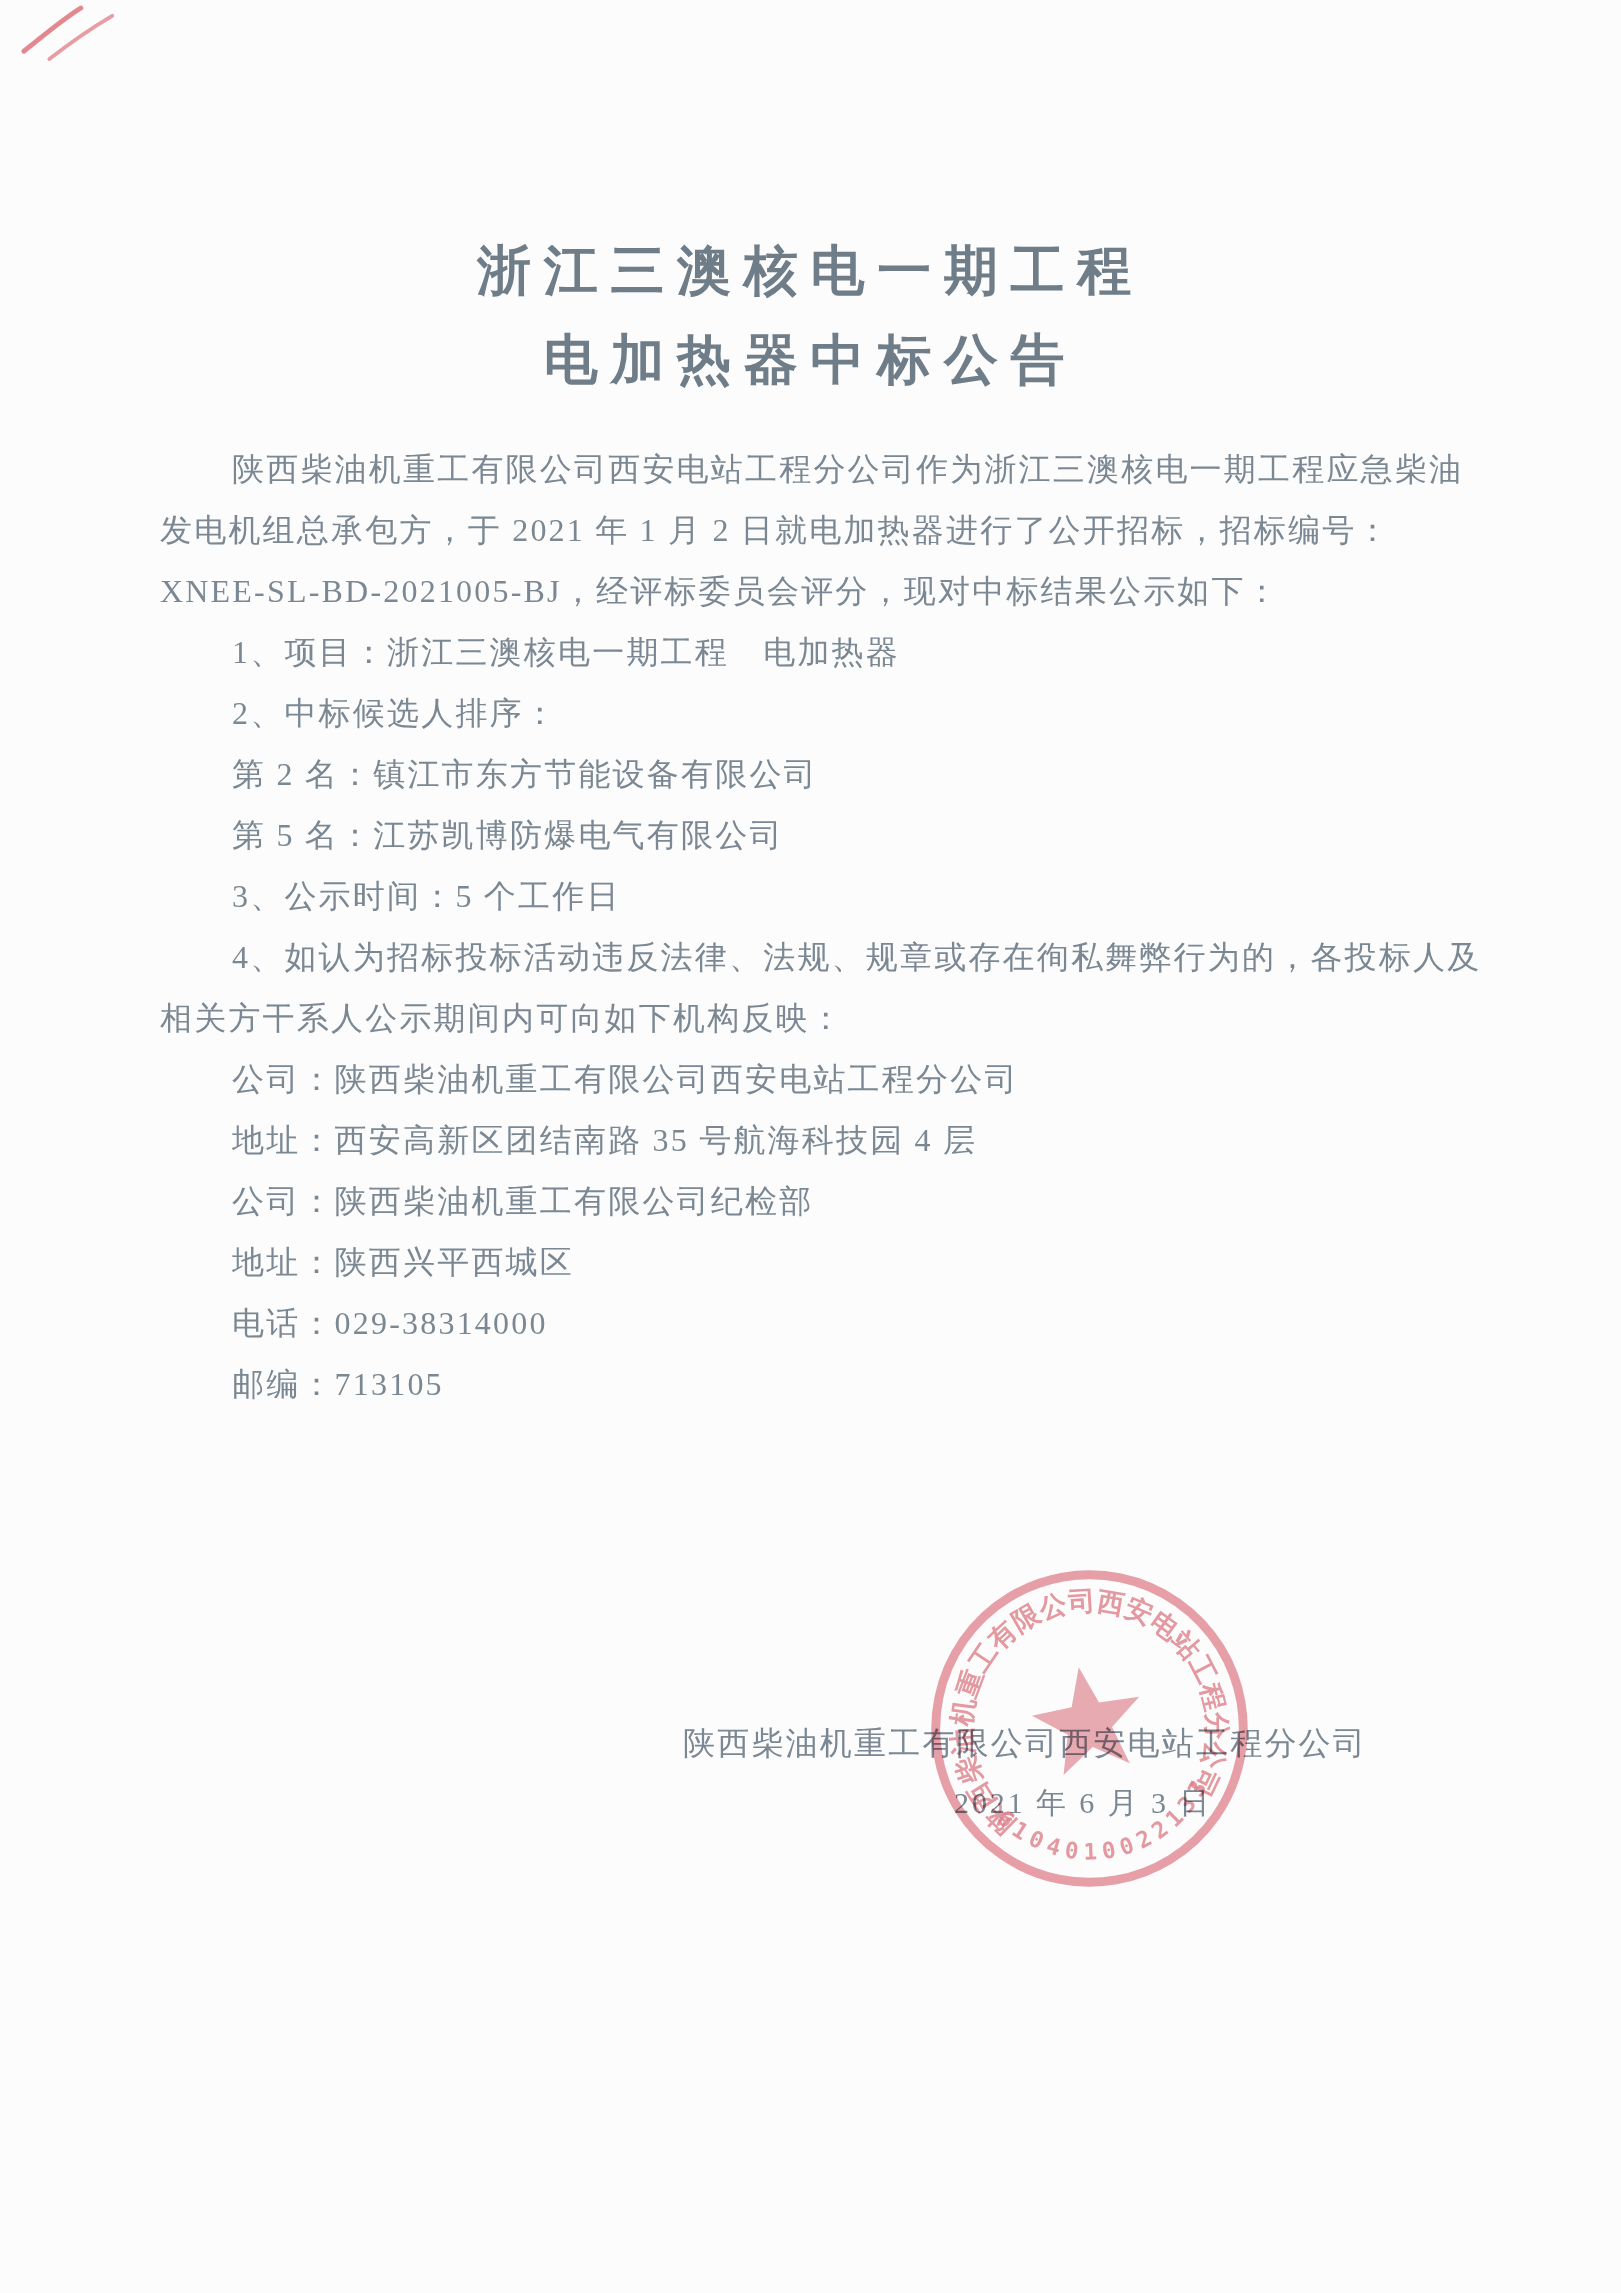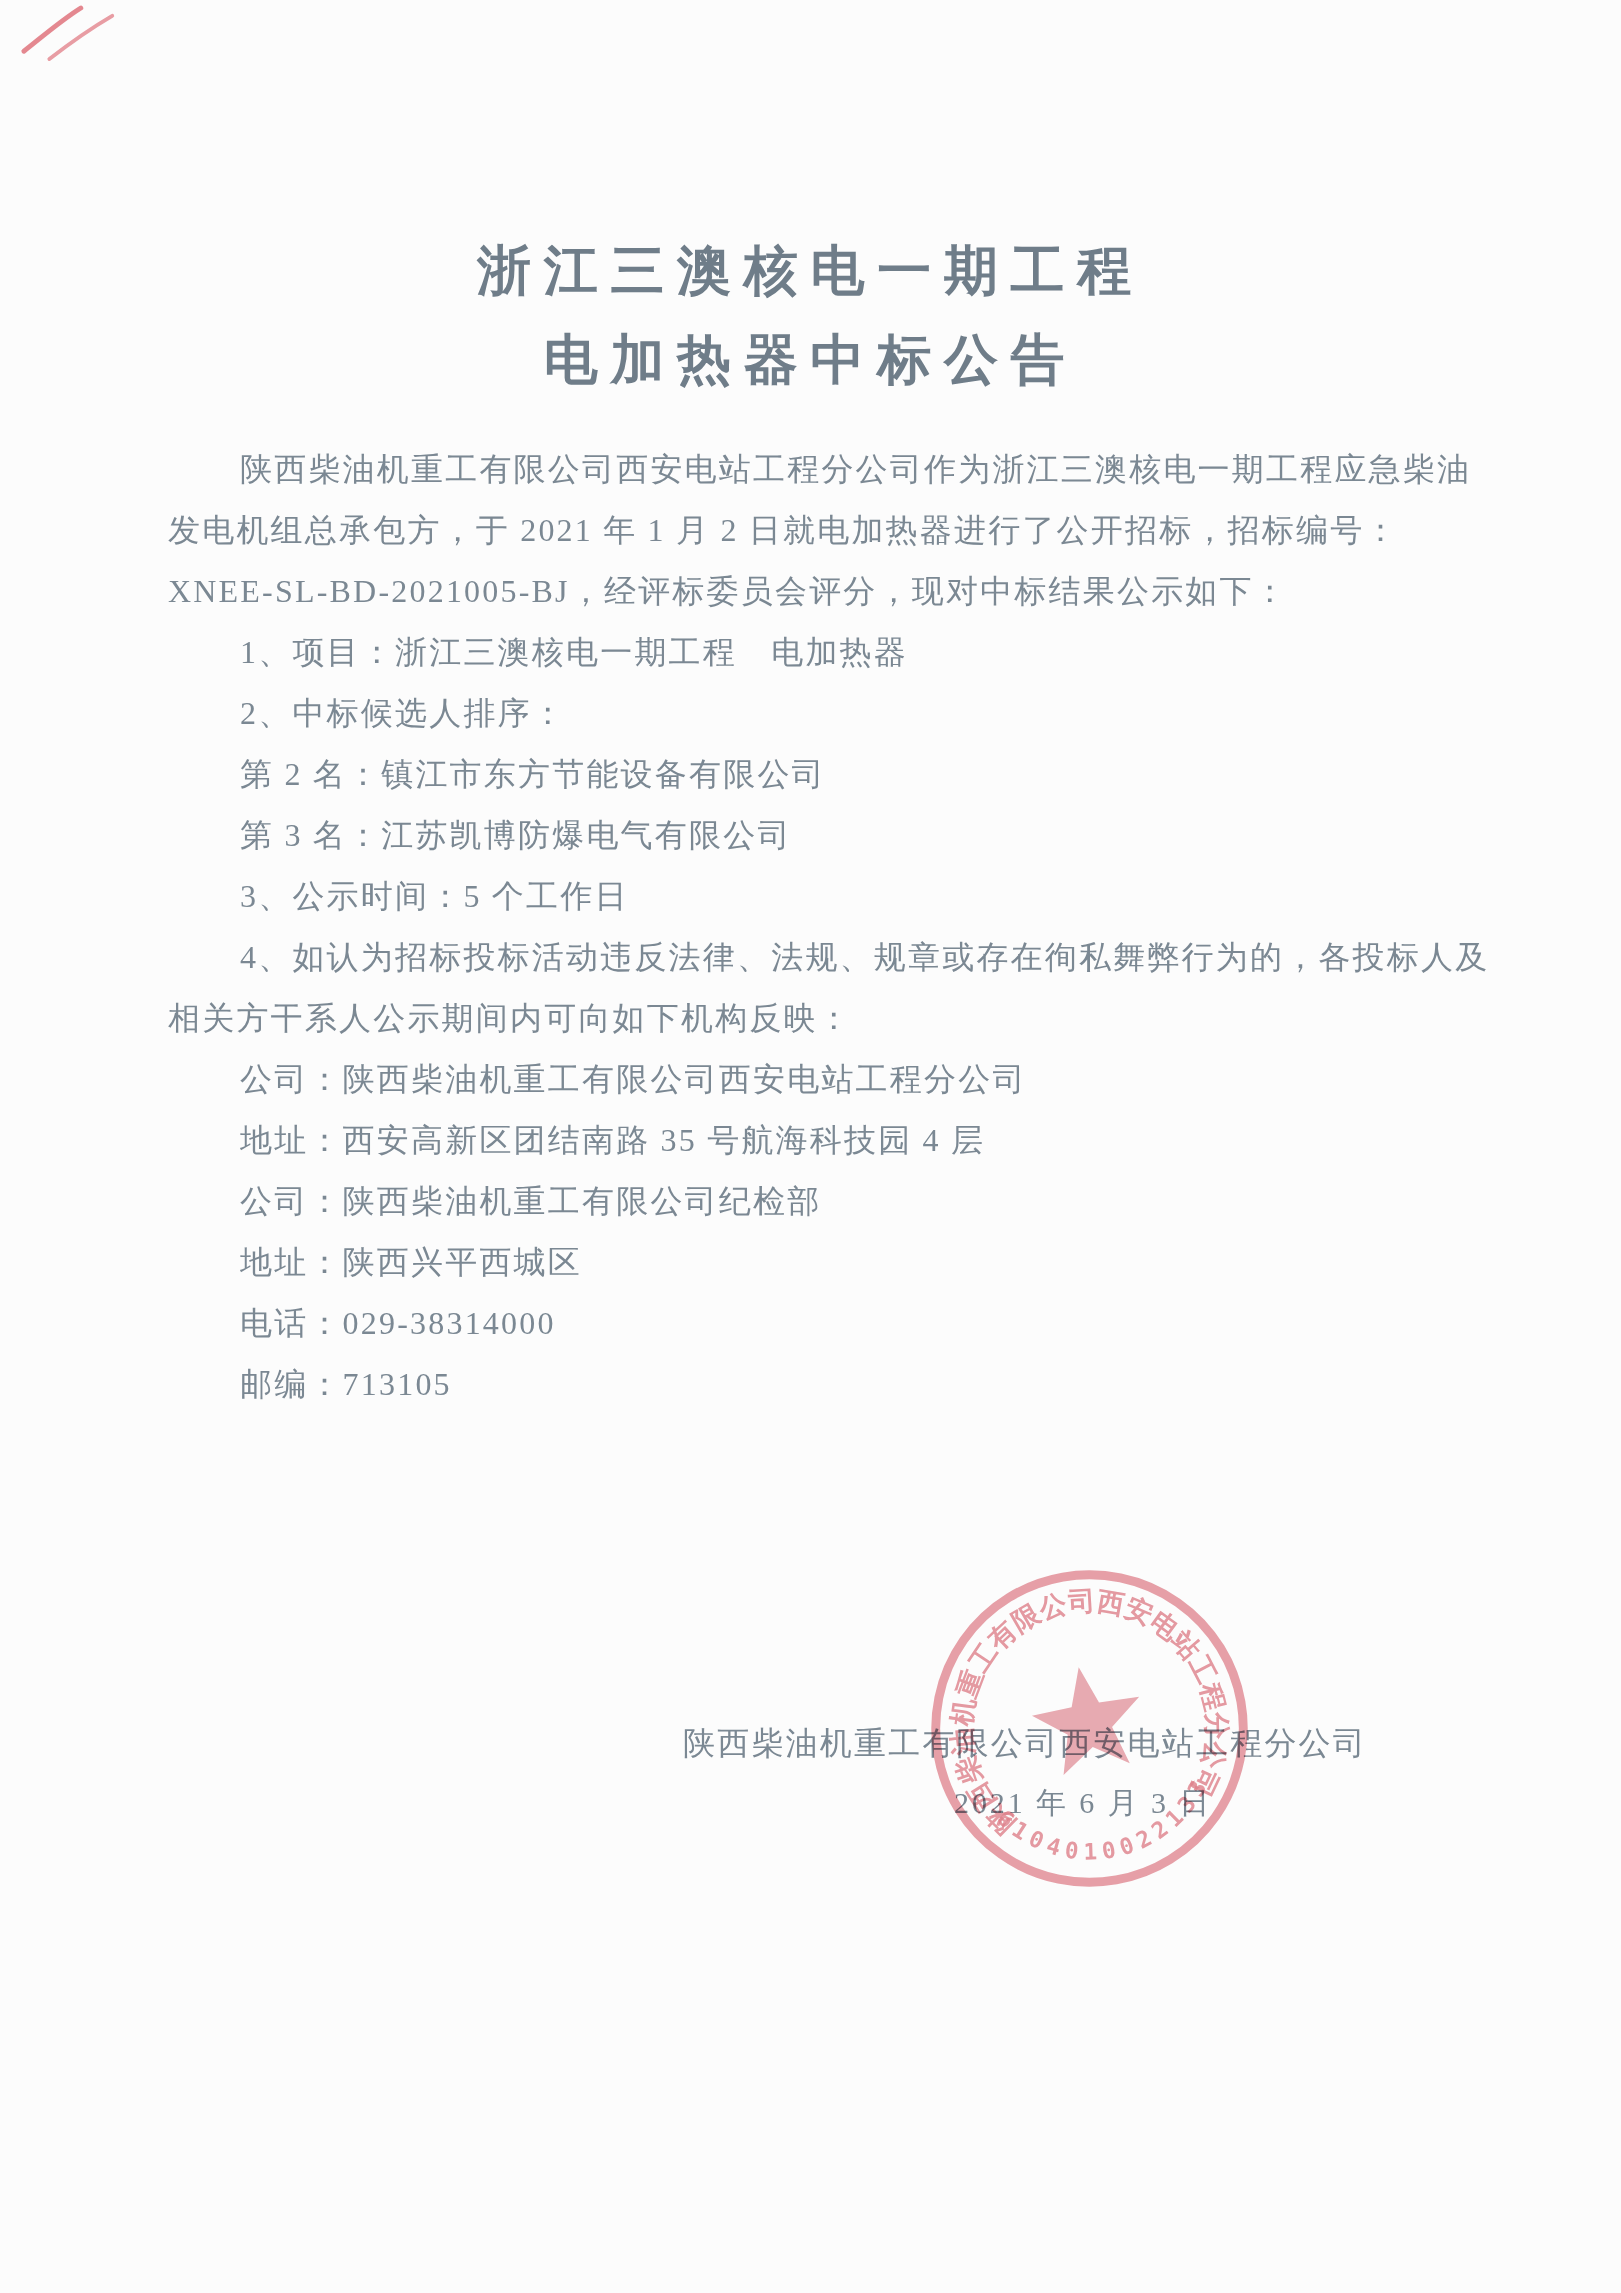--- a/index.html
+++ b/index.html
@@ -18,21 +18,21 @@
     font-weight:bold;
     font-size:54px;
     letter-spacing:12.7px;
     color:#6f7d89;
     white-space:nowrap;
   }
   #title1 { top:235px; }
   #title2 { top:324px; }
   .body-block {
     position:absolute;
-    left:168px; top:439px;
+    left:160px; top:439px;
     width:1348px;
     font-size:32px;
     letter-spacing:2.2px;
   }
   .line { height:61px; line-height:61px; white-space:nowrap; }
   .ind  { padding-left:72px; }
   .sig-company {
     position:absolute; left:683px; top:1722px;
     font-size:32px; letter-spacing:2.2px; white-space:nowrap;
   }
@@ -64,21 +64,21 @@
   <div id="title1" class="title-line">浙江三澳核电一期工程</div>
   <div id="title2" class="title-line">电加热器中标公告</div>
 
   <div class="body-block">
     <div class="line ind">陕西柴油机重工有限公司西安电站工程分公司作为浙江三澳核电一期工程应急柴油</div>
     <div class="line">发电机组总承包方，于 2021 年 1 月 2 日就电加热器进行了公开招标，招标编号：</div>
     <div class="line">XNEE-SL-BD-2021005-BJ，经评标委员会评分，现对中标结果公示如下：</div>
     <div class="line ind">1、项目：浙江三澳核电一期工程　电加热器</div>
     <div class="line ind">2、中标候选人排序：</div>
     <div class="line ind">第 2 名：镇江市东方节能设备有限公司</div>
-    <div class="line ind">第 3 名：江苏凯博防爆电气有限公司</div>
+    <div class="line ind">第 5 名：江苏凯博防爆电气有限公司</div>
     <div class="line ind">3、公示时间：5 个工作日</div>
     <div class="line ind">4、如认为招标投标活动违反法律、法规、规章或存在徇私舞弊行为的，各投标人及</div>
     <div class="line">相关方干系人公示期间内可向如下机构反映：</div>
     <div class="line ind">公司：陕西柴油机重工有限公司西安电站工程分公司</div>
     <div class="line ind">地址：西安高新区团结南路 35 号航海科技园 4 层</div>
     <div class="line ind">公司：陕西柴油机重工有限公司纪检部</div>
     <div class="line ind">地址：陕西兴平西城区</div>
     <div class="line ind">电话：029-38314000</div>
     <div class="line ind">邮编：713105</div>
   </div>

